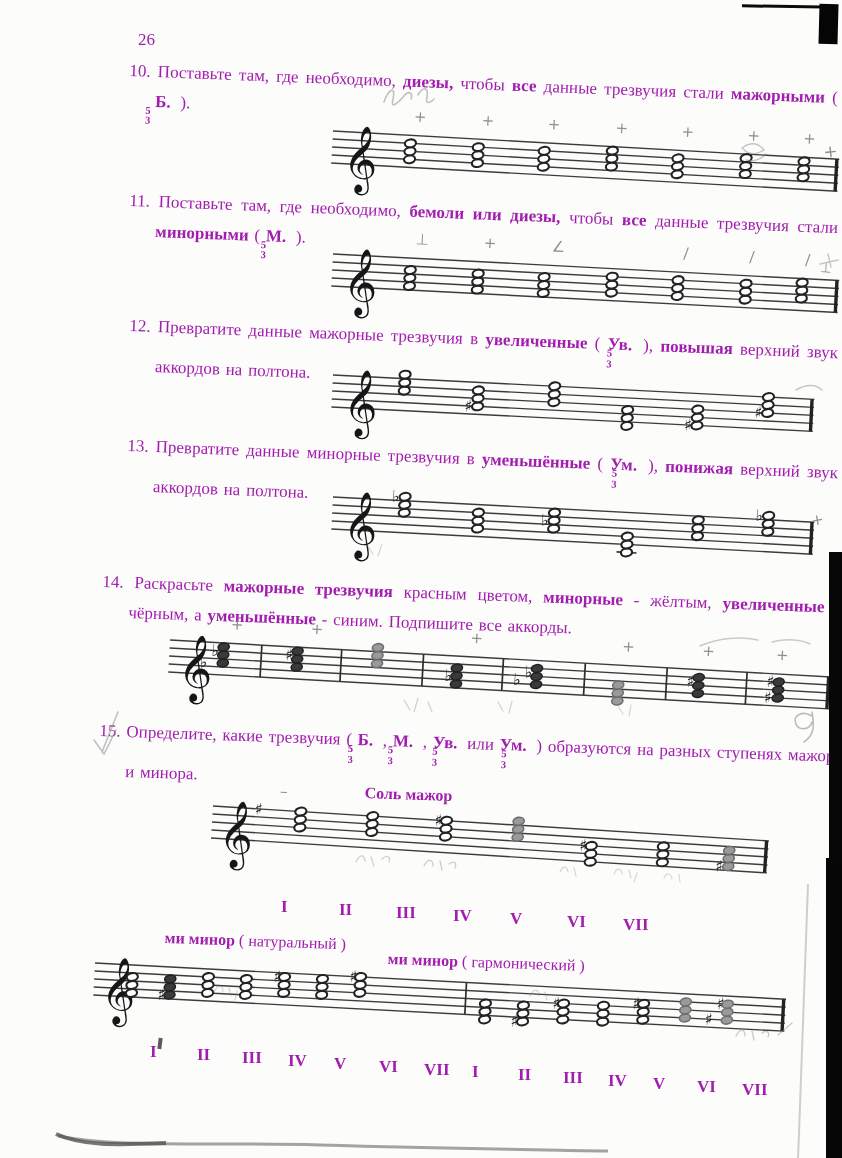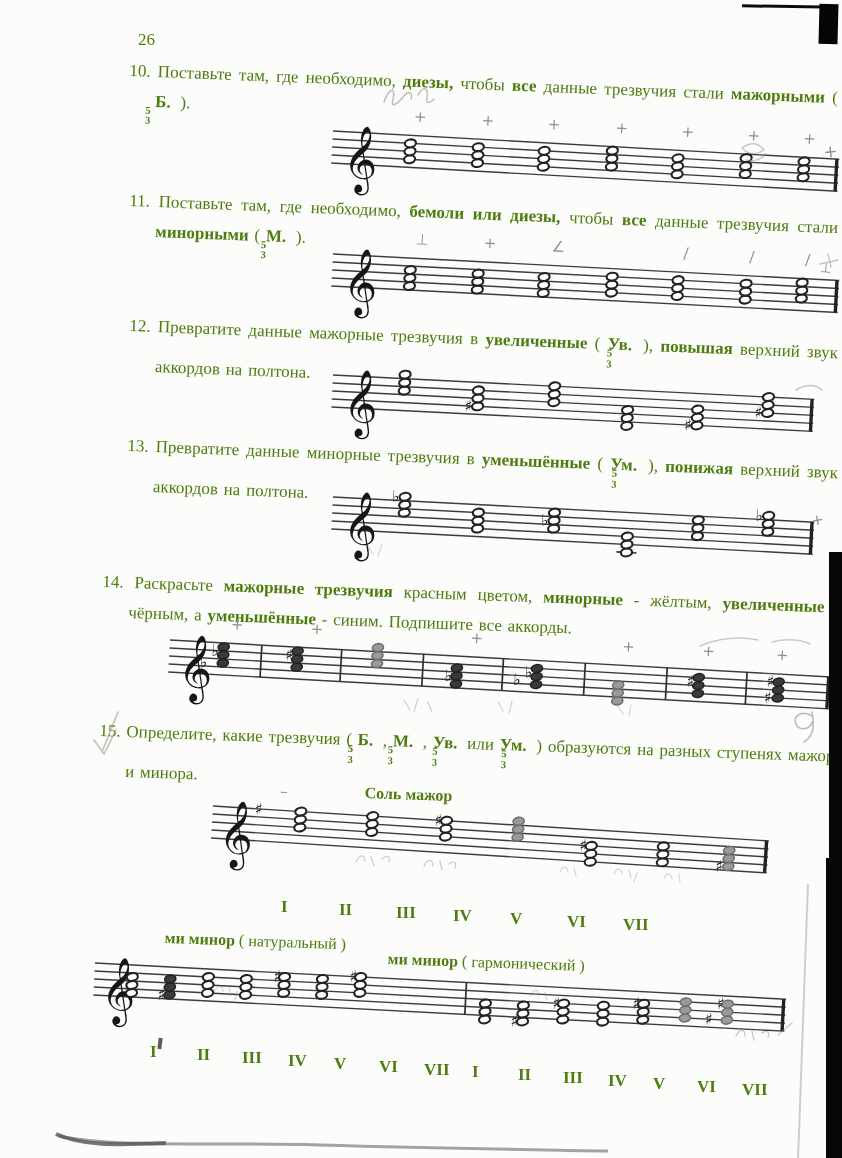--- a/index.html
+++ b/index.html
@@ -1,17 +1,17 @@
 <!DOCTYPE html>
 <html><head>
 <meta charset="utf-8">
 <style>
   html,body{margin:0;padding:0;background:#e9e9e9;}
   #page{position:relative;width:842px;height:1158px;margin:0 auto;background:#fcfcfa;overflow:hidden;
-        font-family:"Liberation Serif",serif;color:#4d7c0f;}
+        font-family:"Liberation Serif",serif;color:#a21caf;}
   .page-number{position:absolute;left:138px;top:30px;font-size:17px;}
   .ex{position:absolute;font-size:17px;line-height:1.74;text-align:justify;
       padding-left:27px;text-indent:-27px;transform-origin:0 0;word-spacing:1.5px;}
   .ex .b{font-weight:700;}
   .f53{display:inline-flex;flex-direction:column;align-items:center;vertical-align:-7px;
        font-weight:700;font-size:10.5px;line-height:1;margin:0 2px;}
   .f53 span{display:block;}
   .label{position:absolute;font-size:16px;transform-origin:0 0;white-space:nowrap;}
   .label .b{font-weight:700;}
   .numeral{position:absolute;font-weight:700;font-size:17px;}

